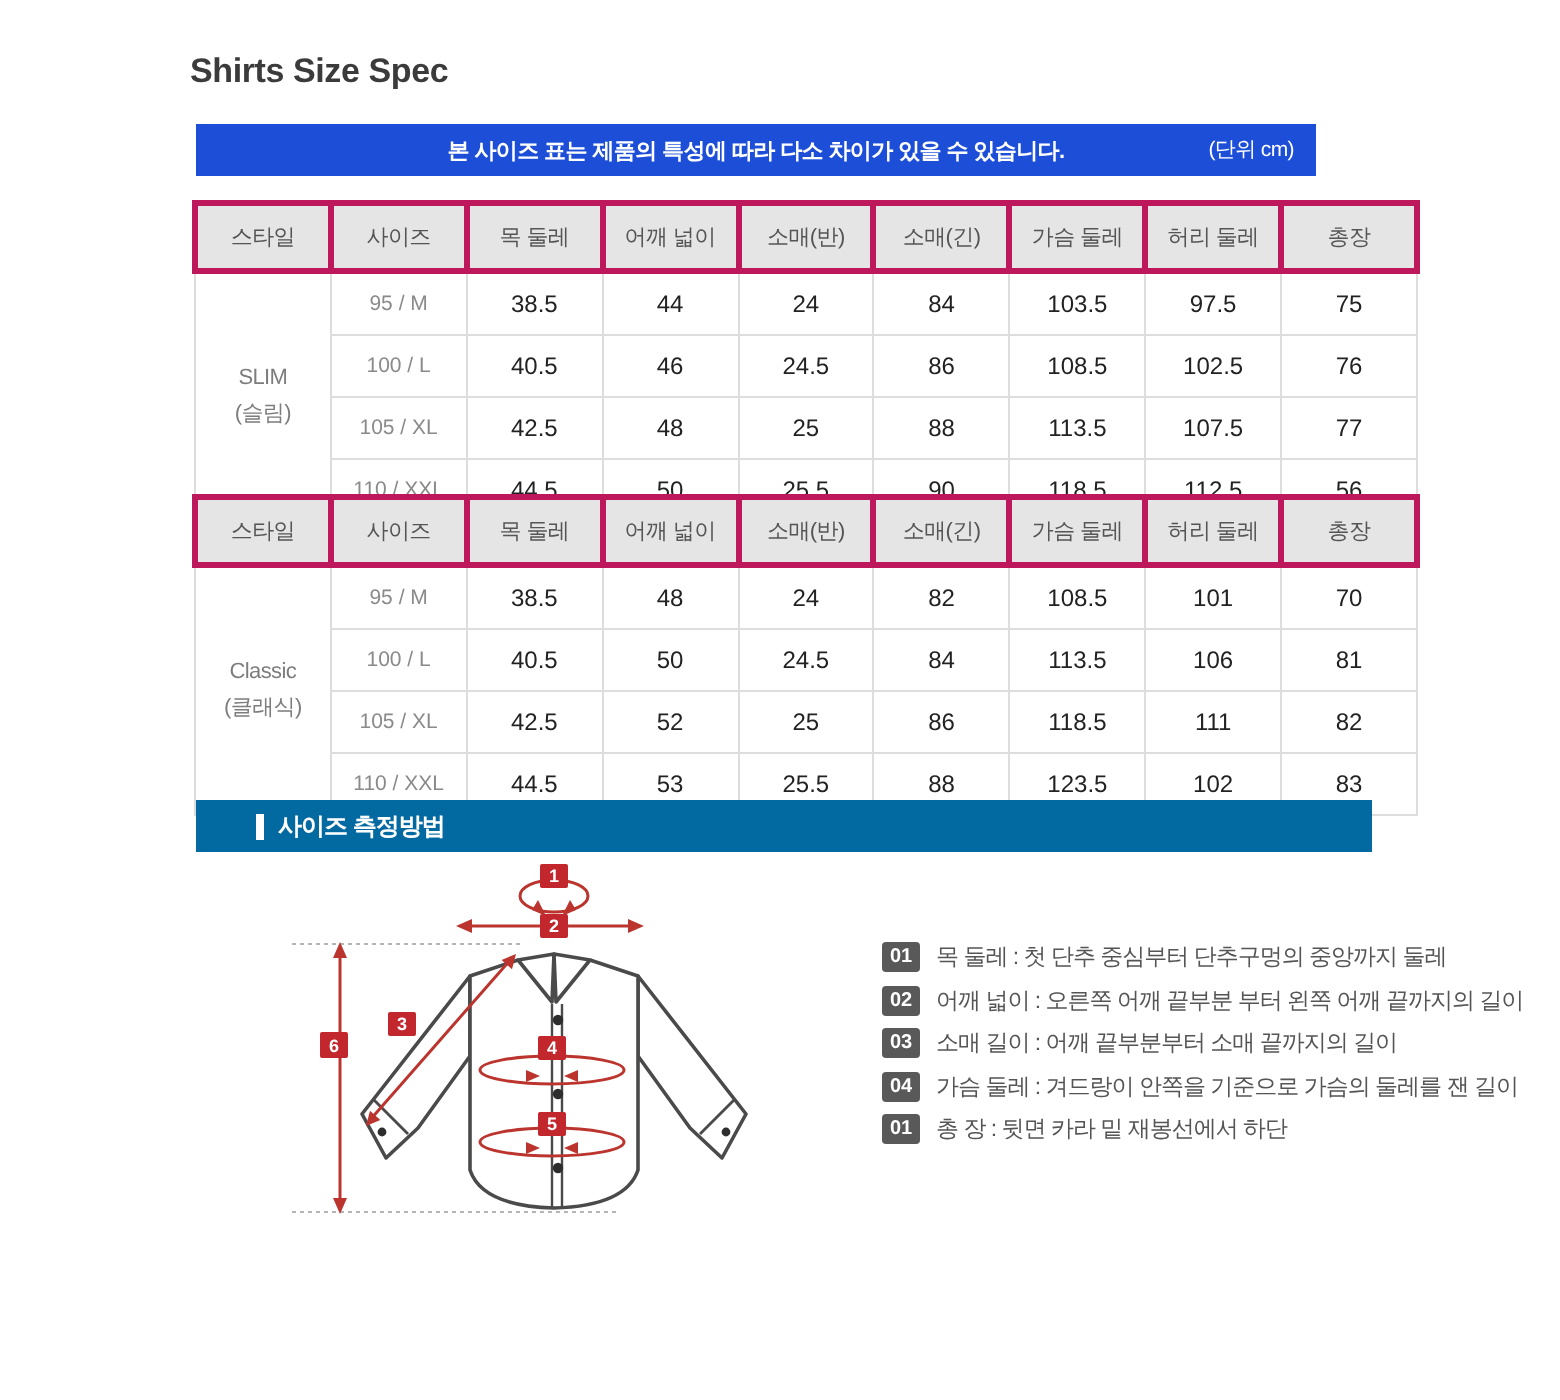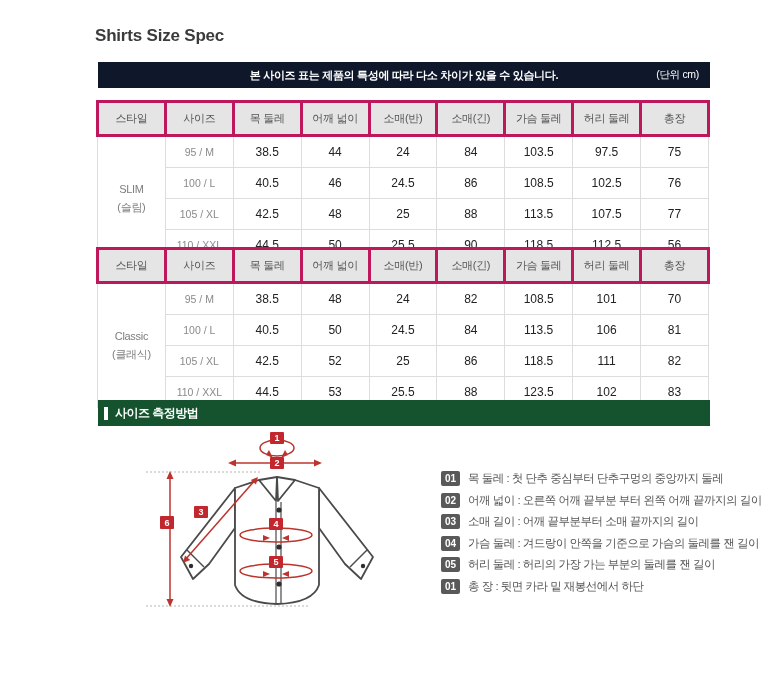--- a/index.html
+++ b/index.html
@@ -1,36 +1,36 @@
 <!DOCTYPE html>
 <html><head>
 <meta charset="utf-8">
 <style>
   html,body{margin:0;padding:0;background:#fff;}
   .canvas{position:relative;width:780px;height:700px;background:#fff;overflow:hidden;
           font-family:"Liberation Sans","DejaVu Sans",sans-serif;margin-left:25px;}
   .page-title{position:absolute;left:70px;top:26px;font-size:17px;font-weight:600;color:#3b3b3b;letter-spacing:-0.2px;}
   
-  .notice-bar{position:absolute;left:73px;top:62px;width:612px;height:26px;background:#0f172a;
+  .notice-bar{position:absolute;left:73px;top:62px;width:560px;height:26px;background:#1d4ed8;
               display:flex;align-items:center;justify-content:center;}
   .notice-text{font-size:11px;font-weight:bold;color:#fff;letter-spacing:-0.3px;}
   .notice-unit{position:absolute;right:11px;top:0;height:26px;display:flex;align-items:center;
                font-size:10.5px;color:#fff;letter-spacing:-0.3px;}
   
   table.spec{position:absolute;left:71px;border-collapse:collapse;table-layout:fixed;width:614px;}
   table.spec.t1{top:100px;} table.spec.t2{top:247px;}
   table.spec th{height:29px;background:#e5e5e5;border:3px solid #be185d;font-size:11px;font-weight:normal;
                 color:#555;letter-spacing:-0.3px;}
   table.spec td{height:28px;border:1px solid #ddd;text-align:center;background:#fff;}
   td.style-cell{background:#f5f5f5;color:#7d7d7d;font-size:11px;line-height:1.6;letter-spacing:-0.3px;}
   td.size-cell{color:#8a8a8a;font-size:10.5px;}
   td.val-cell{color:#222;font-size:12px;font-weight:500;}
   
-  .section-bar{position:absolute;left:73px;top:400px;width:612px;height:26px;background:#14532d;
-               display:flex;align-items:center;}
+  .section-bar{position:absolute;left:73px;top:400px;width:564px;height:26px;background:#0369a1;
+               display:flex;align-items:center;padding-left:24px;}
   .section-marker{display:inline-block;width:4px;height:13px;background:#fff;margin:0 7px 0 6px;}
   .section-title{font-size:12px;font-weight:bold;color:#fff;letter-spacing:-0.5px;}
   
   .measure-list{position:absolute;left:375px;top:471px;width:310px;}
   .measure-item{display:flex;align-items:center;margin-bottom:6.5px;padding-left:41px;}
   .badge{flex:0 0 19px;height:15px;background:#595959;color:#fff;font-size:10px;font-weight:bold;
          text-align:center;line-height:15px;border-radius:2px;margin-right:8px;}
   .measure-text{font-size:11.5px;color:#555;letter-spacing:-0.5px;white-space:nowrap;}
   
   .diagram{position:absolute;left:104px;top:427px;}
@@ -255,24 +255,20 @@
       <div class="measure-item">
         <span class="badge">03</span>
         <span class="measure-text">소매 길이 : 어깨 끝부분부터 소매 끝까지의 길이</span>
       </div>
 
       <div class="measure-item">
         <span class="badge">04</span>
         <span class="measure-text">가슴 둘레 : 겨드랑이 안쪽을 기준으로 가슴의 둘레를 잰 길이</span>
       </div>
 
-      <div class="measure-item">
-        <span class="badge">05</span>
-        <span class="measure-text">허리 둘레 : 허리의 가장 가는 부분의 둘레를 잰 길이</span>
-      </div>
 
       <div class="measure-item">
         <span class="badge">01</span>
         <span class="measure-text">총 장 : 뒷면 카라 밑 재봉선에서 하단</span>
       </div>
     </div>
 
 </div>
 
 </body></html>

